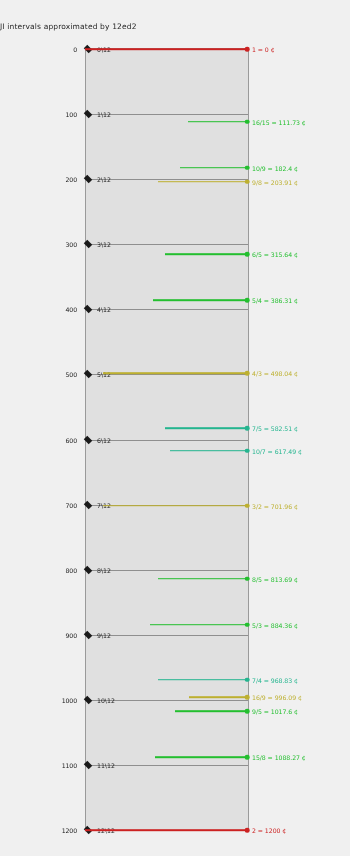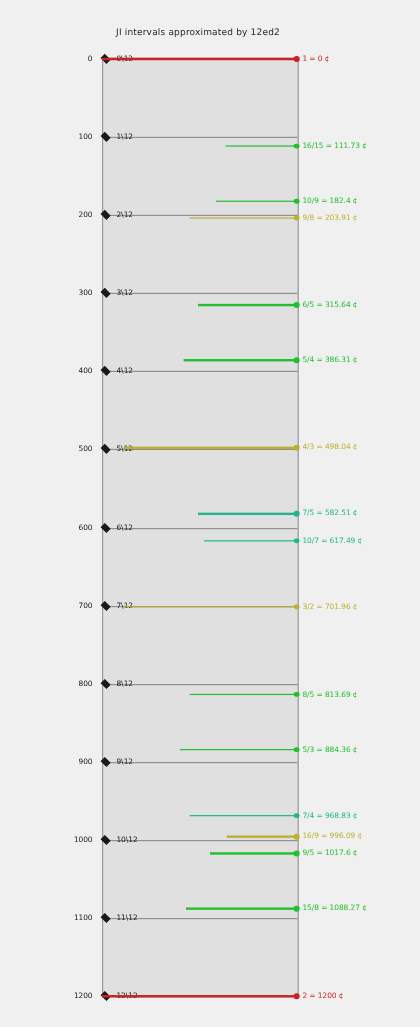--- a/index.html
+++ b/index.html
@@ -19,21 +19,21 @@
     left: 0; top: 0;
     width: 350px;
     height: 856px;
     background: #f0f0f0;
   }
   #chart-title {
     position: absolute;
     left: 0;
     top: 22px;
     width: 330px;
-    text-align: center;
+    text-align: left;
     font-size: 7.5px;
     color: #262626;
     letter-spacing: 0.15px;
   }
   #plot-area {
     position: absolute;
     left: 85px;
     top: 49px;
     width: 162px;
     height: 781px;

